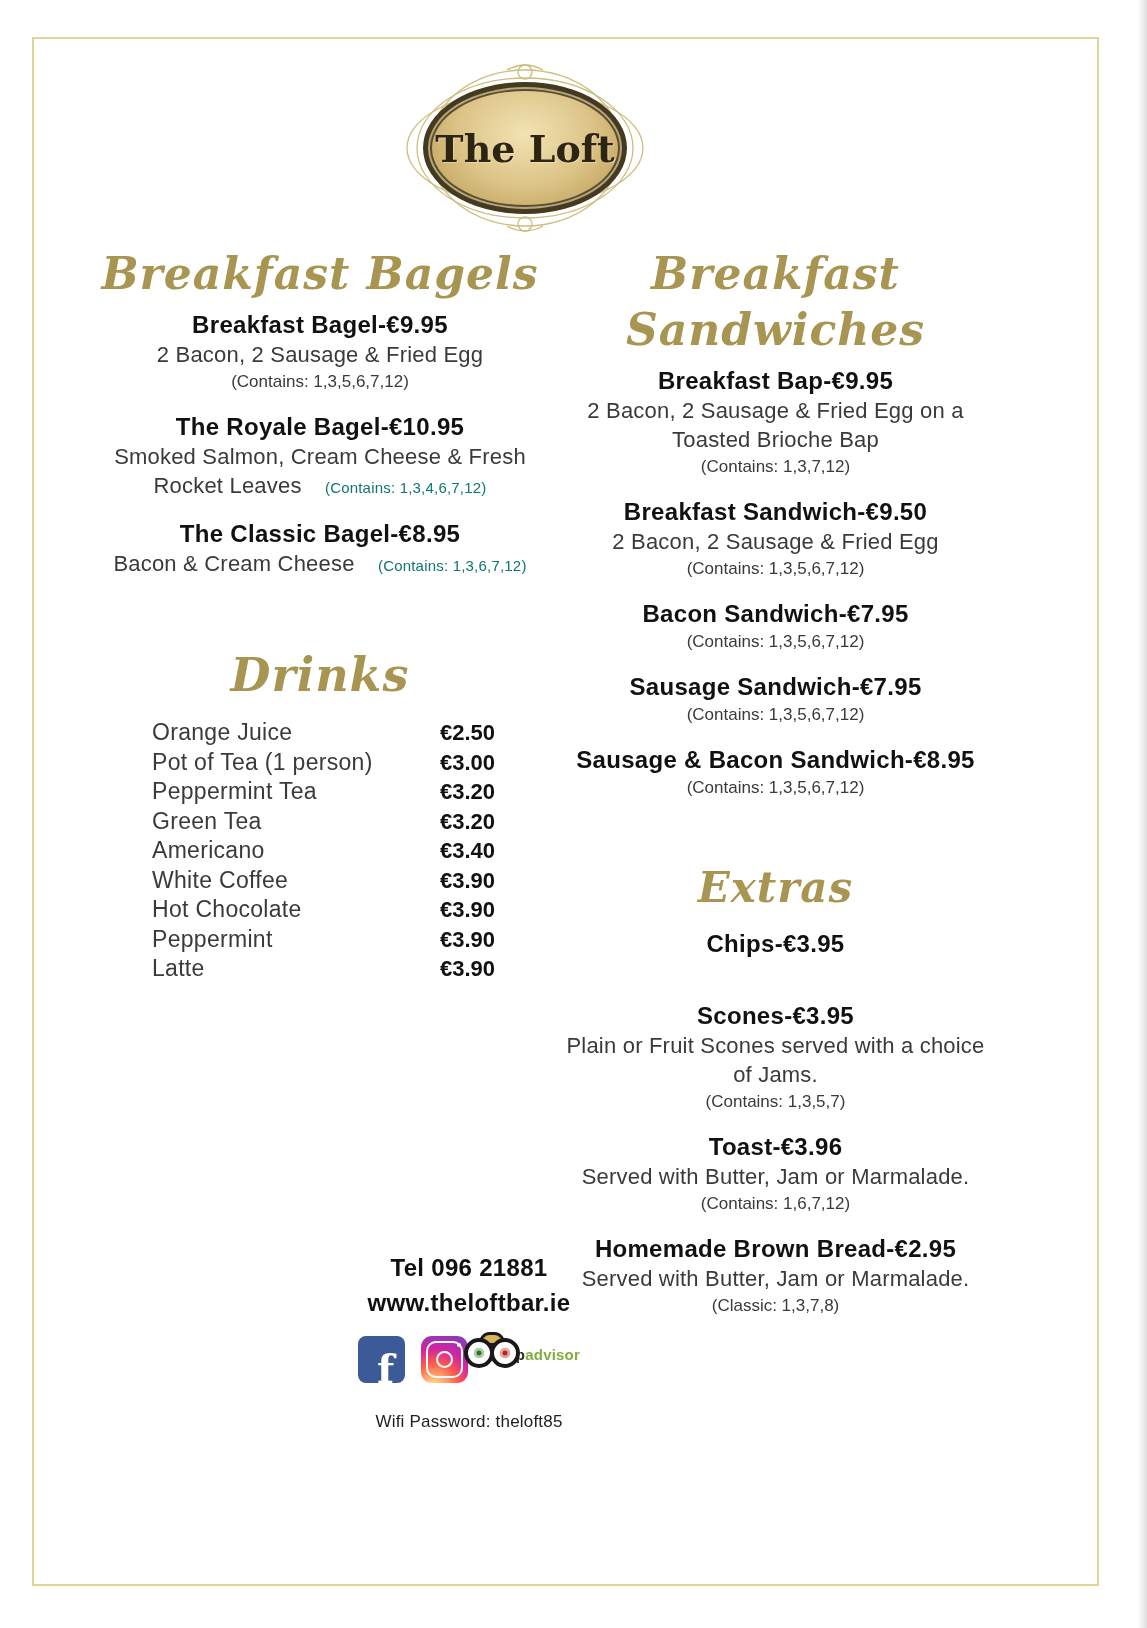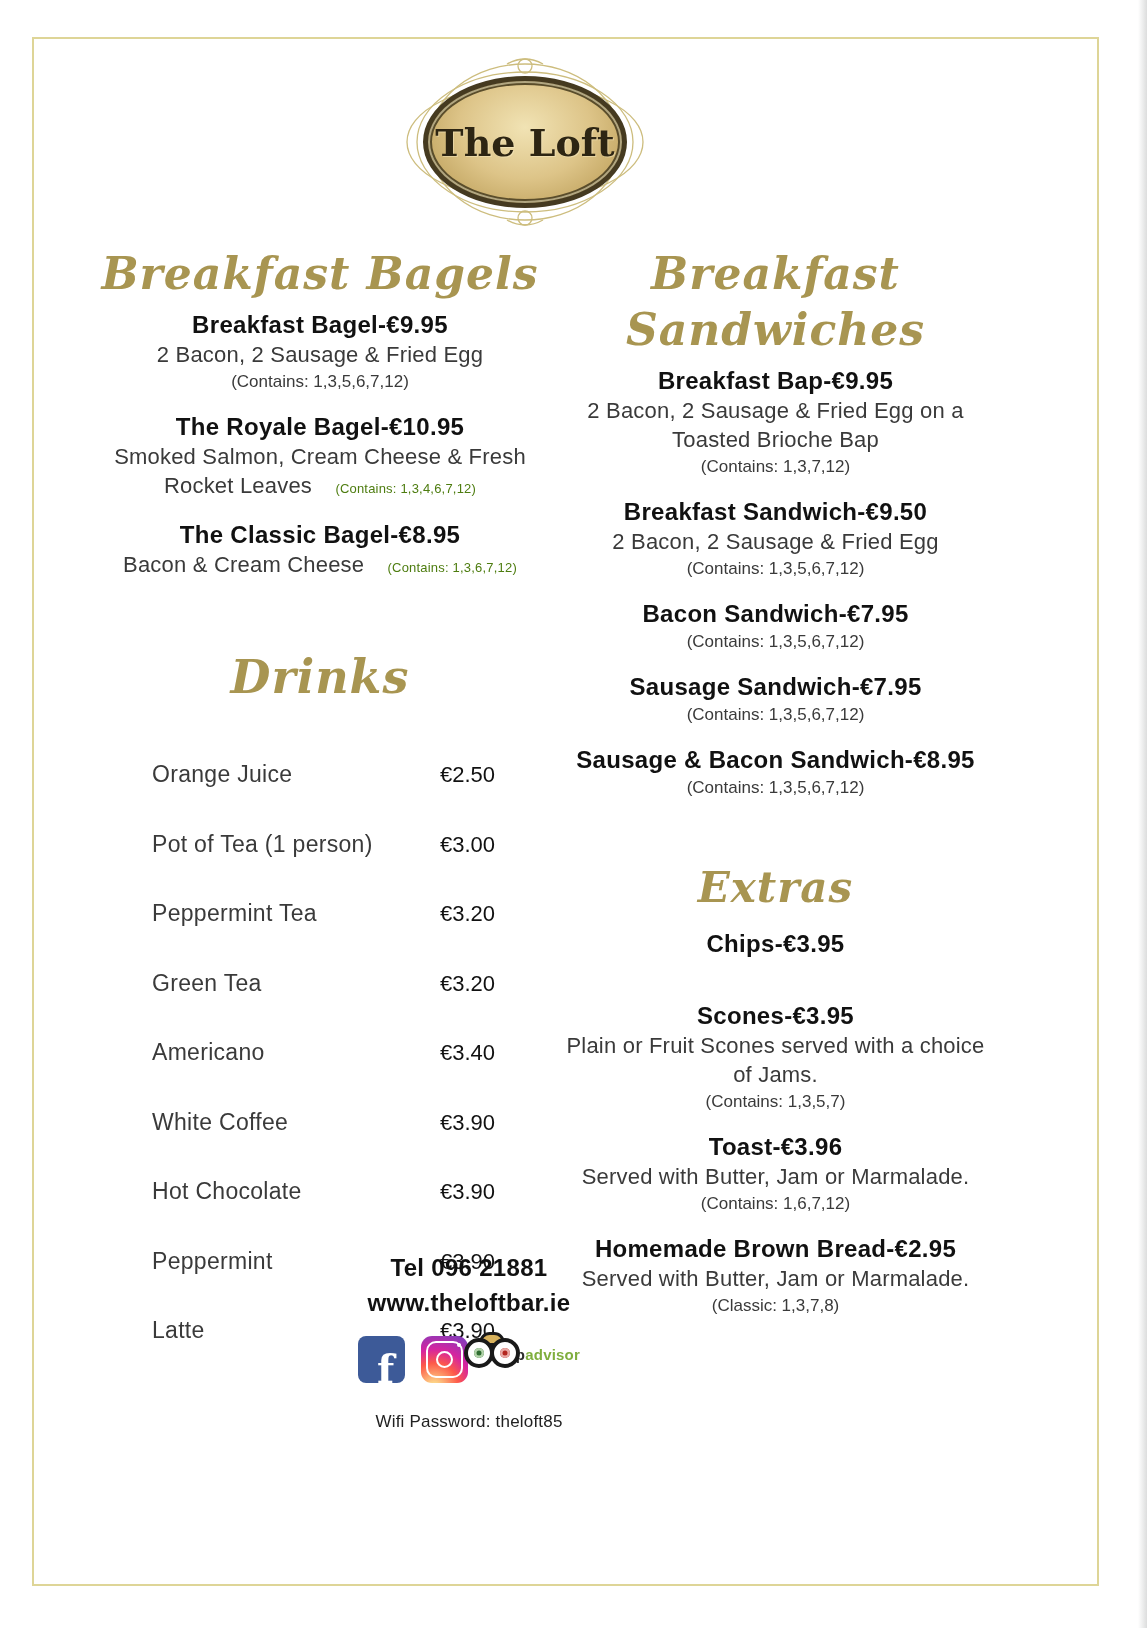--- a/index.html
+++ b/index.html
@@ -14,21 +14,21 @@
   .scan-edge {
     position:absolute; right:0; top:0; width:9px; height:100%;
     background:linear-gradient(to right,#ffffff,#dcdddd);
   }
   .frame {
     position:absolute; left:32px; top:37px; width:1067px; height:1549px;
     border:2px solid #ded597;
   }
 
   
-  .logo-wrap { position:absolute; left:403px; top:56px; width:244px; height:172px; }
+  .logo-wrap { position:absolute; left:403px; top:62px; width:244px; height:172px; }
   .logo-flourish { position:absolute; left:0; top:0; }
   .logo-oval {
     position:absolute; left:20px; top:20px; width:204px; height:132px;
     border-radius:50%;
     background:radial-gradient(ellipse at 50% 38%, #f1e3b4 0%, #ddc488 48%, #b2934a 100%);
     border:5px solid #453a20;
     box-shadow: inset 0 0 0 2px rgba(250,240,200,.55), inset 0 0 0 4px #5a4d2b;
     display:flex; align-items:center; justify-content:center;
   }
   .logo-text {
@@ -49,28 +49,28 @@
   .script-drinks { font-size:46px; line-height:58px; }
   .script-extras { font-size:42px; line-height:54px; }
 
   .menu-item { margin-bottom:17px; }
   .item-title {
     font-size:24px; font-weight:bold; color:#111;
     line-height:30px; letter-spacing:.3px;
   }
   .item-desc { font-size:22px; color:#3a3a3a; line-height:29px; letter-spacing:.2px; }
   .item-contains { font-size:17px; color:#3a3a3a; line-height:26px; }
-  .contains-inline { font-size:13px; color:#4d7c0f; margin-left:17px; }
+  .contains-inline { font-size:15px; color:#0f766e; margin-left:17px; }
 
   
   .drinks-section { margin-top:66px; }
   .drinks-list { margin-top:14px; padding-left:67px; text-align:left; }
   .drink-row { display:flex; align-items:baseline; line-height:29.5px; }
   .drink-name { width:288px; font-size:23px; color:#3a3a3a; letter-spacing:.3px; }
-  .drink-price { font-size:22px; font-weight:normal; color:#111;margin-top:40px; }
+  .drink-price { font-size:22px; font-weight:bold; color:#111; }
 
   .extras-section { margin-top:60px; }
   .extras-head-gap { margin-bottom:14px; }
   .chips-item { margin-bottom:42px; }
 
   
   .footer { position:absolute; left:32px; top:1250px; width:874px; text-align:center; }
   .footer-tel, .footer-site { font-size:24px; font-weight:bold; color:#111; line-height:35px; letter-spacing:.3px; }
   .social-row { margin-top:16px; display:flex; justify-content:center; align-items:flex-start; gap:16px; height:58px; }
 

